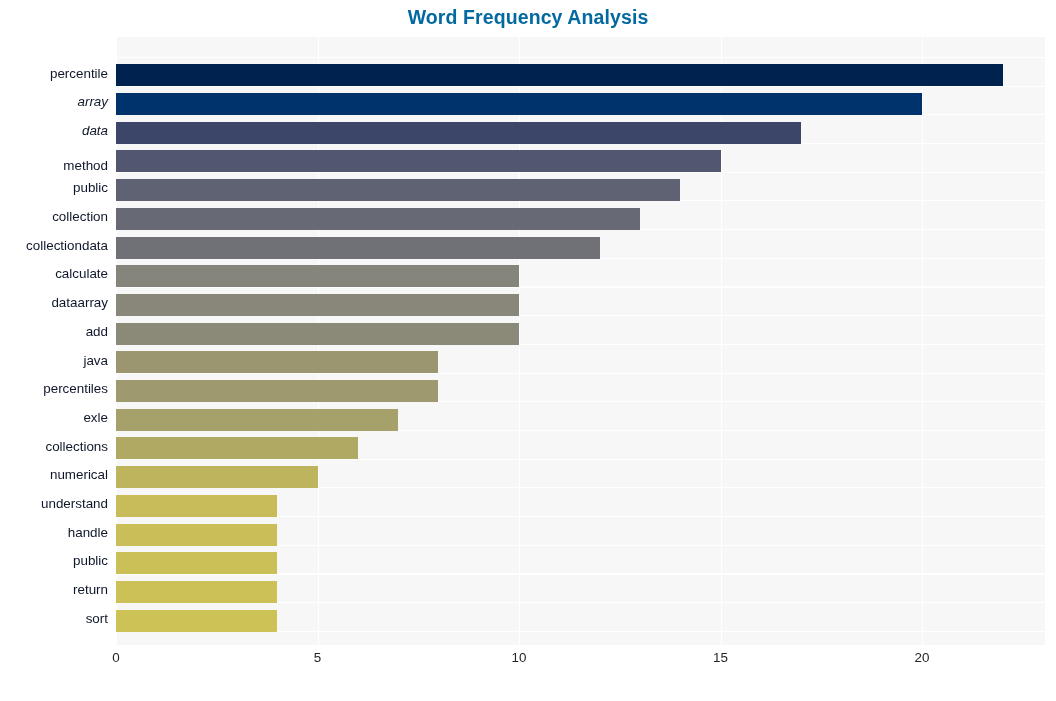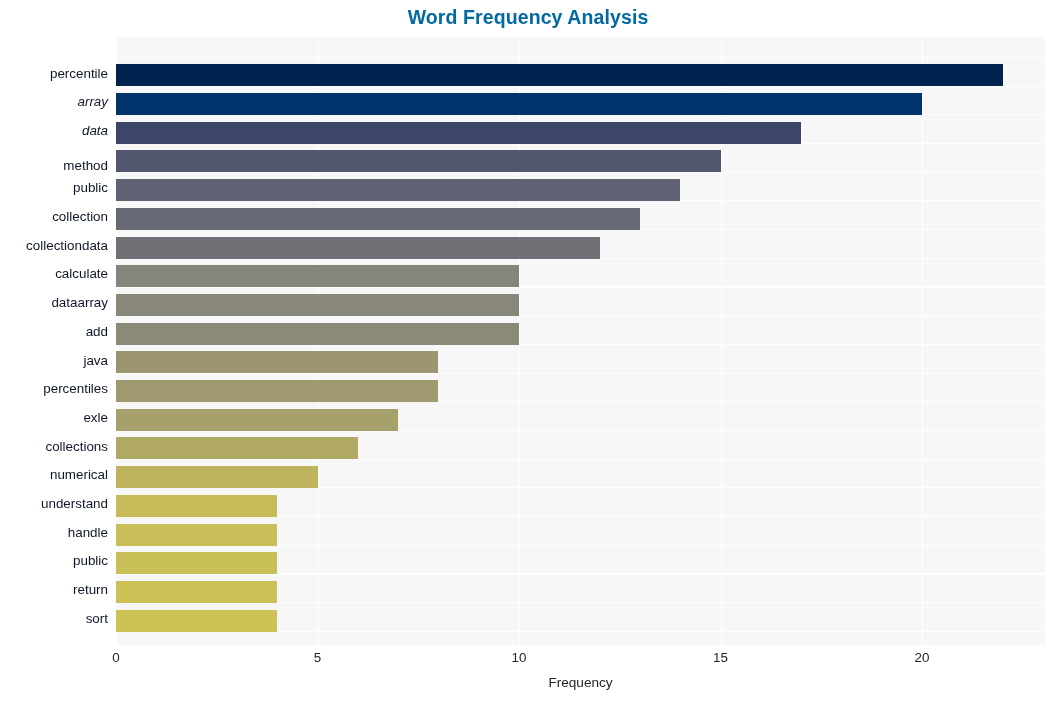--- a/index.html
+++ b/index.html
@@ -252,15 +252,14 @@
   </div>
 
   <div id="x-ticks">
       <div class="x-tick" style="left: 116px;">0</div>
       <div class="x-tick" style="left: 317.518px;">5</div>
       <div class="x-tick" style="left: 519.037px;">10</div>
       <div class="x-tick" style="left: 720.555px;">15</div>
       <div class="x-tick" style="left: 922.074px; text-align: center;">20</div>
     </div>
 
-  <div id="x-axis-label">Frequency</div>
 
 </div>
 
 </body></html>

